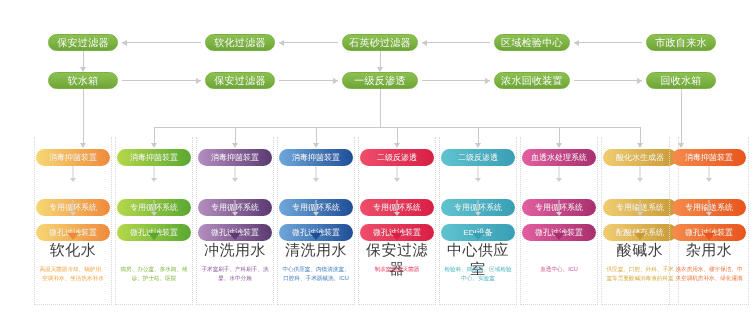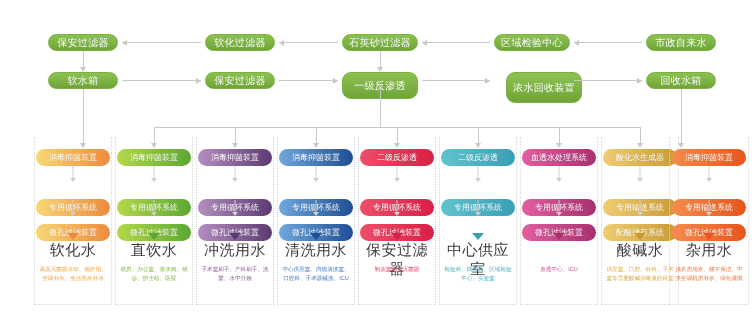--- a/index.html
+++ b/index.html
@@ -74,22 +74,22 @@
 <div id="stage">
 
   <div id="top-rows">
       <div class="pill green" style="left: 48px; top: 34px; width: 70px; height: 17px;">保安过滤器</div>
       <div class="pill green" style="left: 205px; top: 34px; width: 70px; height: 17px;">软化过滤器</div>
       <div class="pill green" style="left: 342px; top: 34px; width: 76px; height: 17px;">石英砂过滤器</div>
       <div class="pill green" style="left: 494px; top: 34px; width: 76px; height: 17px;">区域检验中心</div>
       <div class="pill green" style="left: 646px; top: 34px; width: 70px; height: 17px;">市政自来水</div>
       <div class="pill green" style="left: 48px; top: 72px; width: 70px; height: 17px;">软水箱</div>
       <div class="pill green" style="left: 205px; top: 72px; width: 70px; height: 17px;">保安过滤器</div>
-      <div class="pill green" style="left: 342px; top: 72px; width: 76px; height: 27px;">一级反渗透</div>
-      <div class="pill green" style="left: 506px; top: 72px; width: 76px; height: 31px;">浓水回收装置</div>
+      <div class="pill green" style="left: 342px; top: 72px; width: 76px; height: 17px;">一级反渗透</div>
+      <div class="pill green" style="left: 494px; top: 72px; width: 76px; height: 17px;">浓水回收装置</div>
       <div class="pill green" style="left: 646px; top: 72px; width: 70px; height: 17px;">回收水箱</div>
     </div>
 
   <div id="columns">
       <div class="col" style="left: 34px; width: 78px;">
         <div class="colbox b1" style="background: linear-gradient(to right, rgb(247, 215, 116) 0%, rgb(239, 138, 60) 100%);">消毒抑菌装置</div>
         <div class="colbox b2" style="background: linear-gradient(to right, rgb(247, 215, 116) 0%, rgb(239, 138, 60) 100%);">微孔过滤装置</div>
         <div class="colbox b3" style="background: linear-gradient(to right, rgb(247, 215, 116) 0%, rgb(239, 138, 60) 100%);">专用循环系统</div>
         <div class="cl l1"></div>
         <div class="ar a1"></div>
@@ -101,21 +101,20 @@
       </div>
       <div class="col" style="left: 115px; width: 78px;">
         <div class="colbox b1" style="background: linear-gradient(to right, rgb(181, 216, 74) 0%, rgb(90, 168, 50) 100%);">消毒抑菌装置</div>
         <div class="colbox b2" style="background: linear-gradient(to right, rgb(181, 216, 74) 0%, rgb(90, 168, 50) 100%);">微孔过滤装置</div>
         <div class="colbox b3" style="background: linear-gradient(to right, rgb(181, 216, 74) 0%, rgb(90, 168, 50) 100%);">专用循环系统</div>
         <div class="cl l1"></div>
         <div class="ar a1"></div>
         <div class="cl l2"></div>
         <div class="ar a2"></div>
         <div class="tri" style="border-top: 7px solid rgb(90, 168, 50);"></div>
-        <div class="ctitle">直饮水</div>
         <div class="cdesc" style="color: rgb(122, 179, 46);">病房、办公室、茶水间、候诊、护士站、医院</div>
       </div>
       <div class="col" style="left: 196px; width: 78px;">
         <div class="colbox b1" style="background: linear-gradient(to right, rgb(180, 142, 192) 0%, rgb(92, 58, 114) 100%);">消毒抑菌装置</div>
         <div class="colbox b2" style="background: linear-gradient(to right, rgb(180, 142, 192) 0%, rgb(92, 58, 114) 100%);">微孔过滤装置</div>
         <div class="colbox b3" style="background: linear-gradient(to right, rgb(180, 142, 192) 0%, rgb(92, 58, 114) 100%);">专用循环系统</div>
         <div class="cl l1"></div>
         <div class="ar a1"></div>
         <div class="cl l2"></div>
         <div class="ar a2"></div>
@@ -142,20 +141,21 @@
         <div class="cl l1"></div>
         <div class="ar a1"></div>
         <div class="cl l2"></div>
         <div class="ar a2"></div>
         <div class="tri" style="border-top: 7px solid rgb(216, 31, 69);"></div>
         <div class="ctitle">保安过滤器</div>
         <div class="cdesc" style="color: rgb(238, 58, 94);">制农室高温灭菌器</div>
       </div>
       <div class="col" style="left: 439px; width: 78px;">
         <div class="colbox b1" style="background: linear-gradient(to right, rgb(95, 195, 207) 0%, rgb(58, 159, 181) 100%);">二级反渗透</div>
+        <div class="colbox b2" style="background: linear-gradient(to right, rgb(95, 195, 207) 0%, rgb(58, 159, 181) 100%);">EDI设备</div>
         <div class="colbox b3" style="background: linear-gradient(to right, rgb(95, 195, 207) 0%, rgb(58, 159, 181) 100%);">专用循环系统</div>
         <div class="cl l1"></div>
         <div class="ar a1"></div>
         <div class="cl l2"></div>
         <div class="ar a2"></div>
         <div class="tri" style="border-top: 7px solid rgb(58, 159, 181);"></div>
         <div class="ctitle">中心供应室</div>
         <div class="cdesc" style="color: rgb(67, 176, 191);">检验科、病理科、区域检验中心、实验室</div>
       </div>
       <div class="col" style="left: 520px; width: 78px;">

